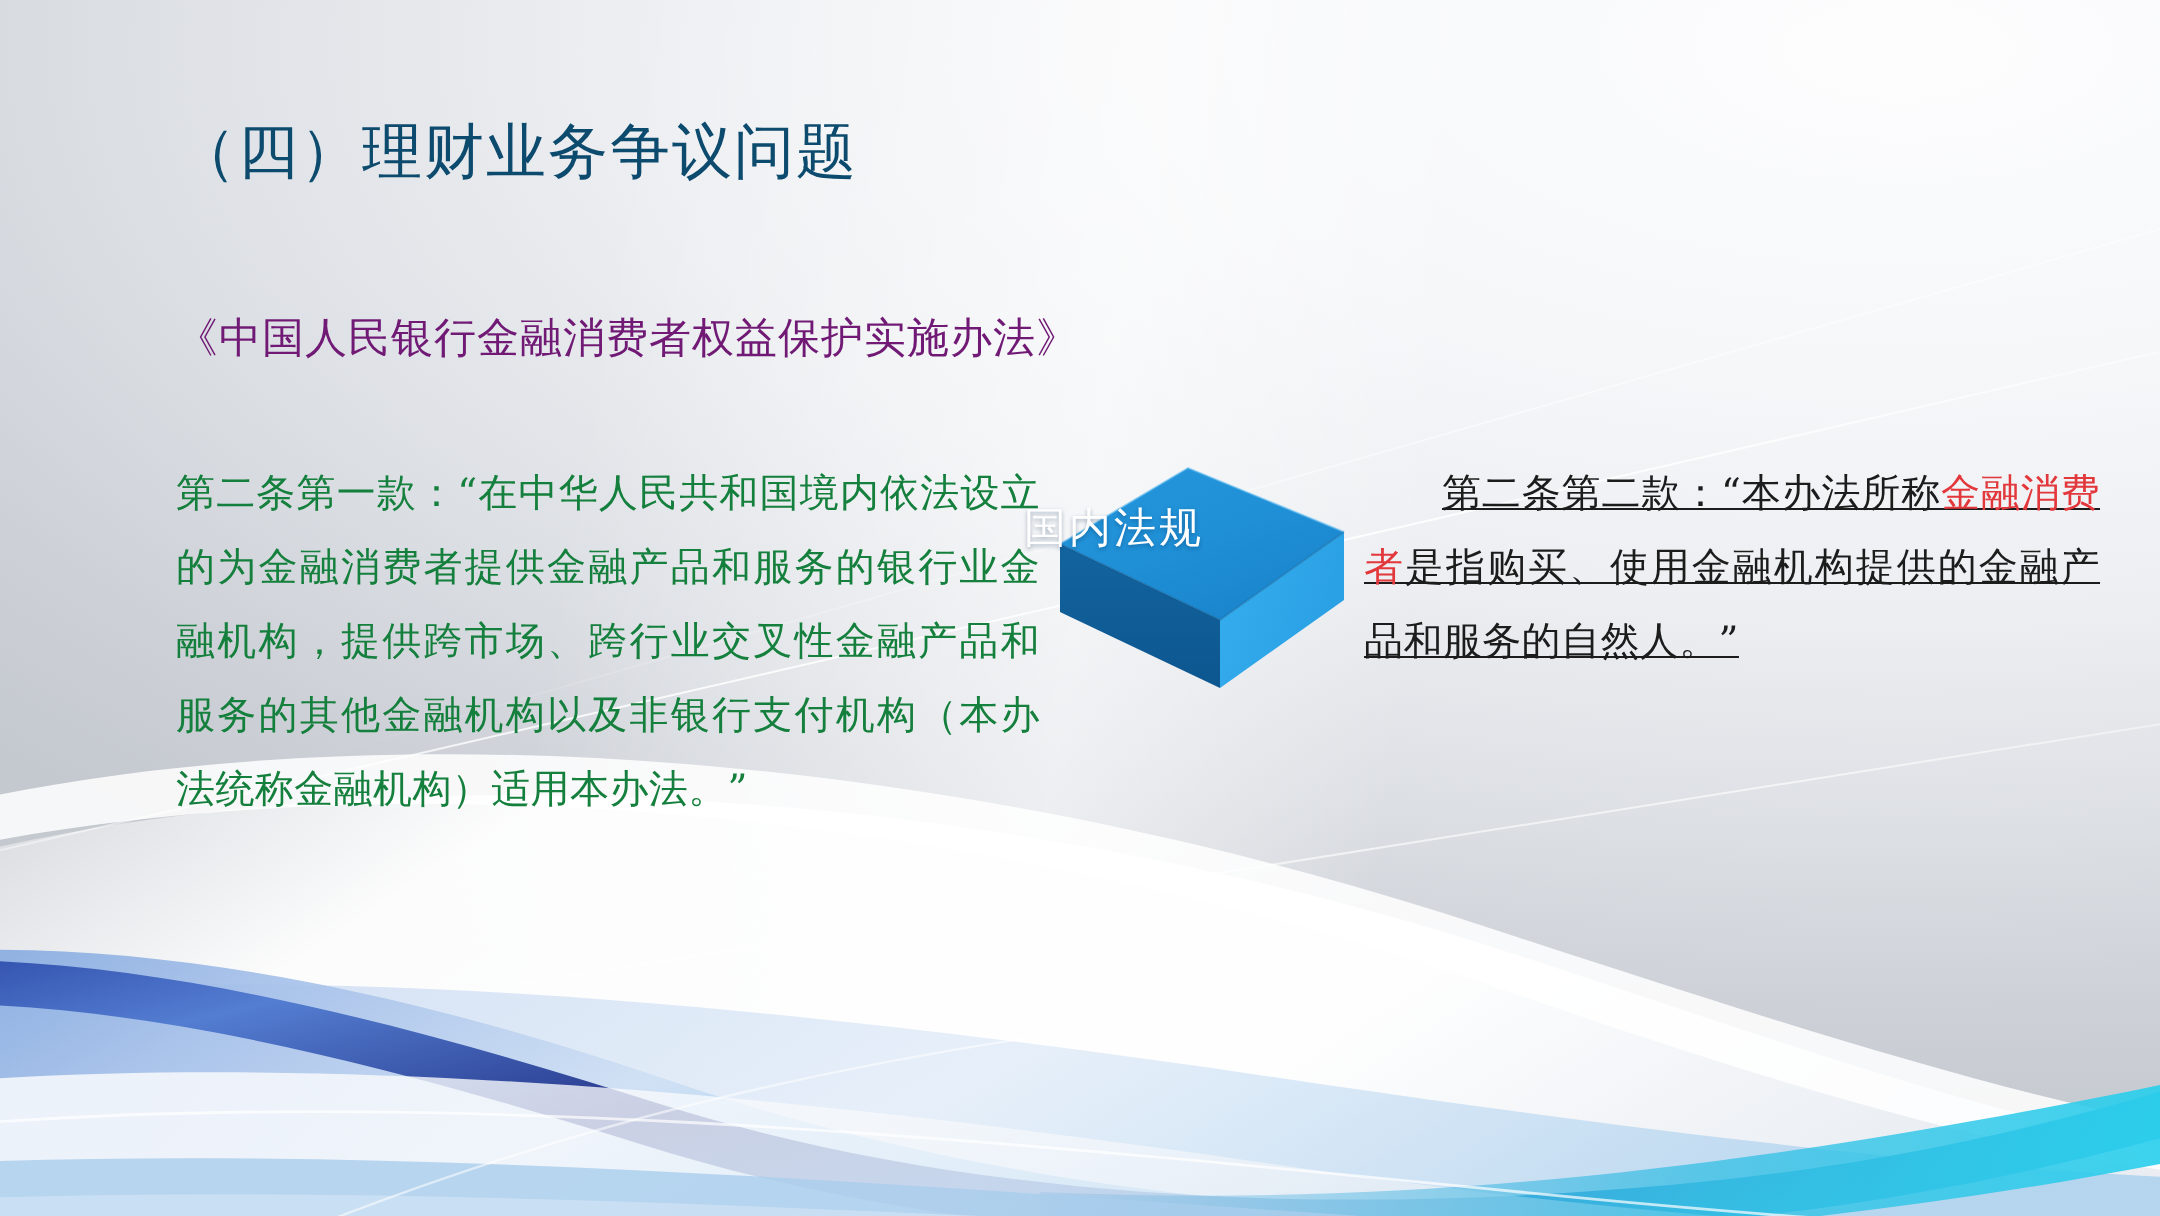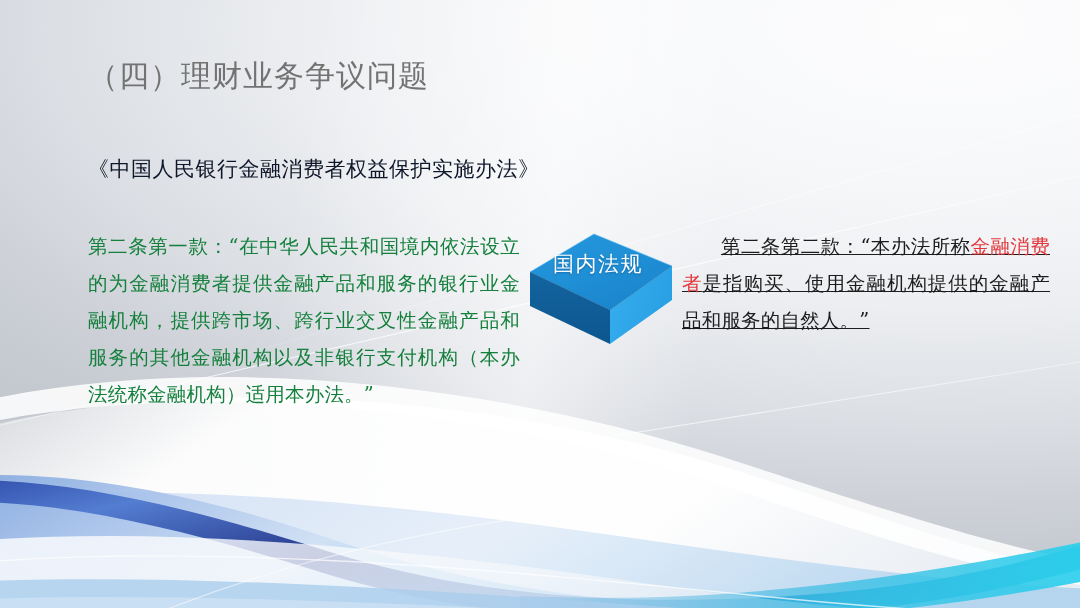--- a/index.html
+++ b/index.html
@@ -55,32 +55,32 @@
   }
   .ribbons svg { display: block; width: 1080px; height: 280px; }
 
   
   .title {
     position: absolute;
     left: 88px;
     top: 56px;
     font-size: 30px;
     letter-spacing: 1px;
-    color: #737373;
+    color: #0c4a6e;
     white-space: nowrap;
     font-family: "DejaVu Serif", "Liberation Serif", serif;
   }
 
   
   .subtitle {
     position: absolute;
     left: 88px;
     top: 155px;
     font-size: 21px;
-    color: #0f172a;
+    color: #701a75;
     letter-spacing: .5px;
     white-space: nowrap;
   }
 
   
   .col-left {
     position: absolute;
     left: 88px;
     top: 228px;
     width: 432px;
@@ -114,21 +114,20 @@
     top: 226px;
     width: 172px;
     height: 128px;
   }
   .cube svg { display: block; }
   .cube-label {
     position: absolute;
     left: 0;
     top: 24px;
     width: 172px;
-    text-align: center;
     font-size: 21px;
     letter-spacing: 1.5px;
     color: #ffffff;
     text-shadow: 0 1px 2px rgba(0,40,80,.35);
     font-family: "DejaVu Serif", "Liberation Serif", serif;
     pointer-events: none;
   }
 </style>
 </head>
 <body>

